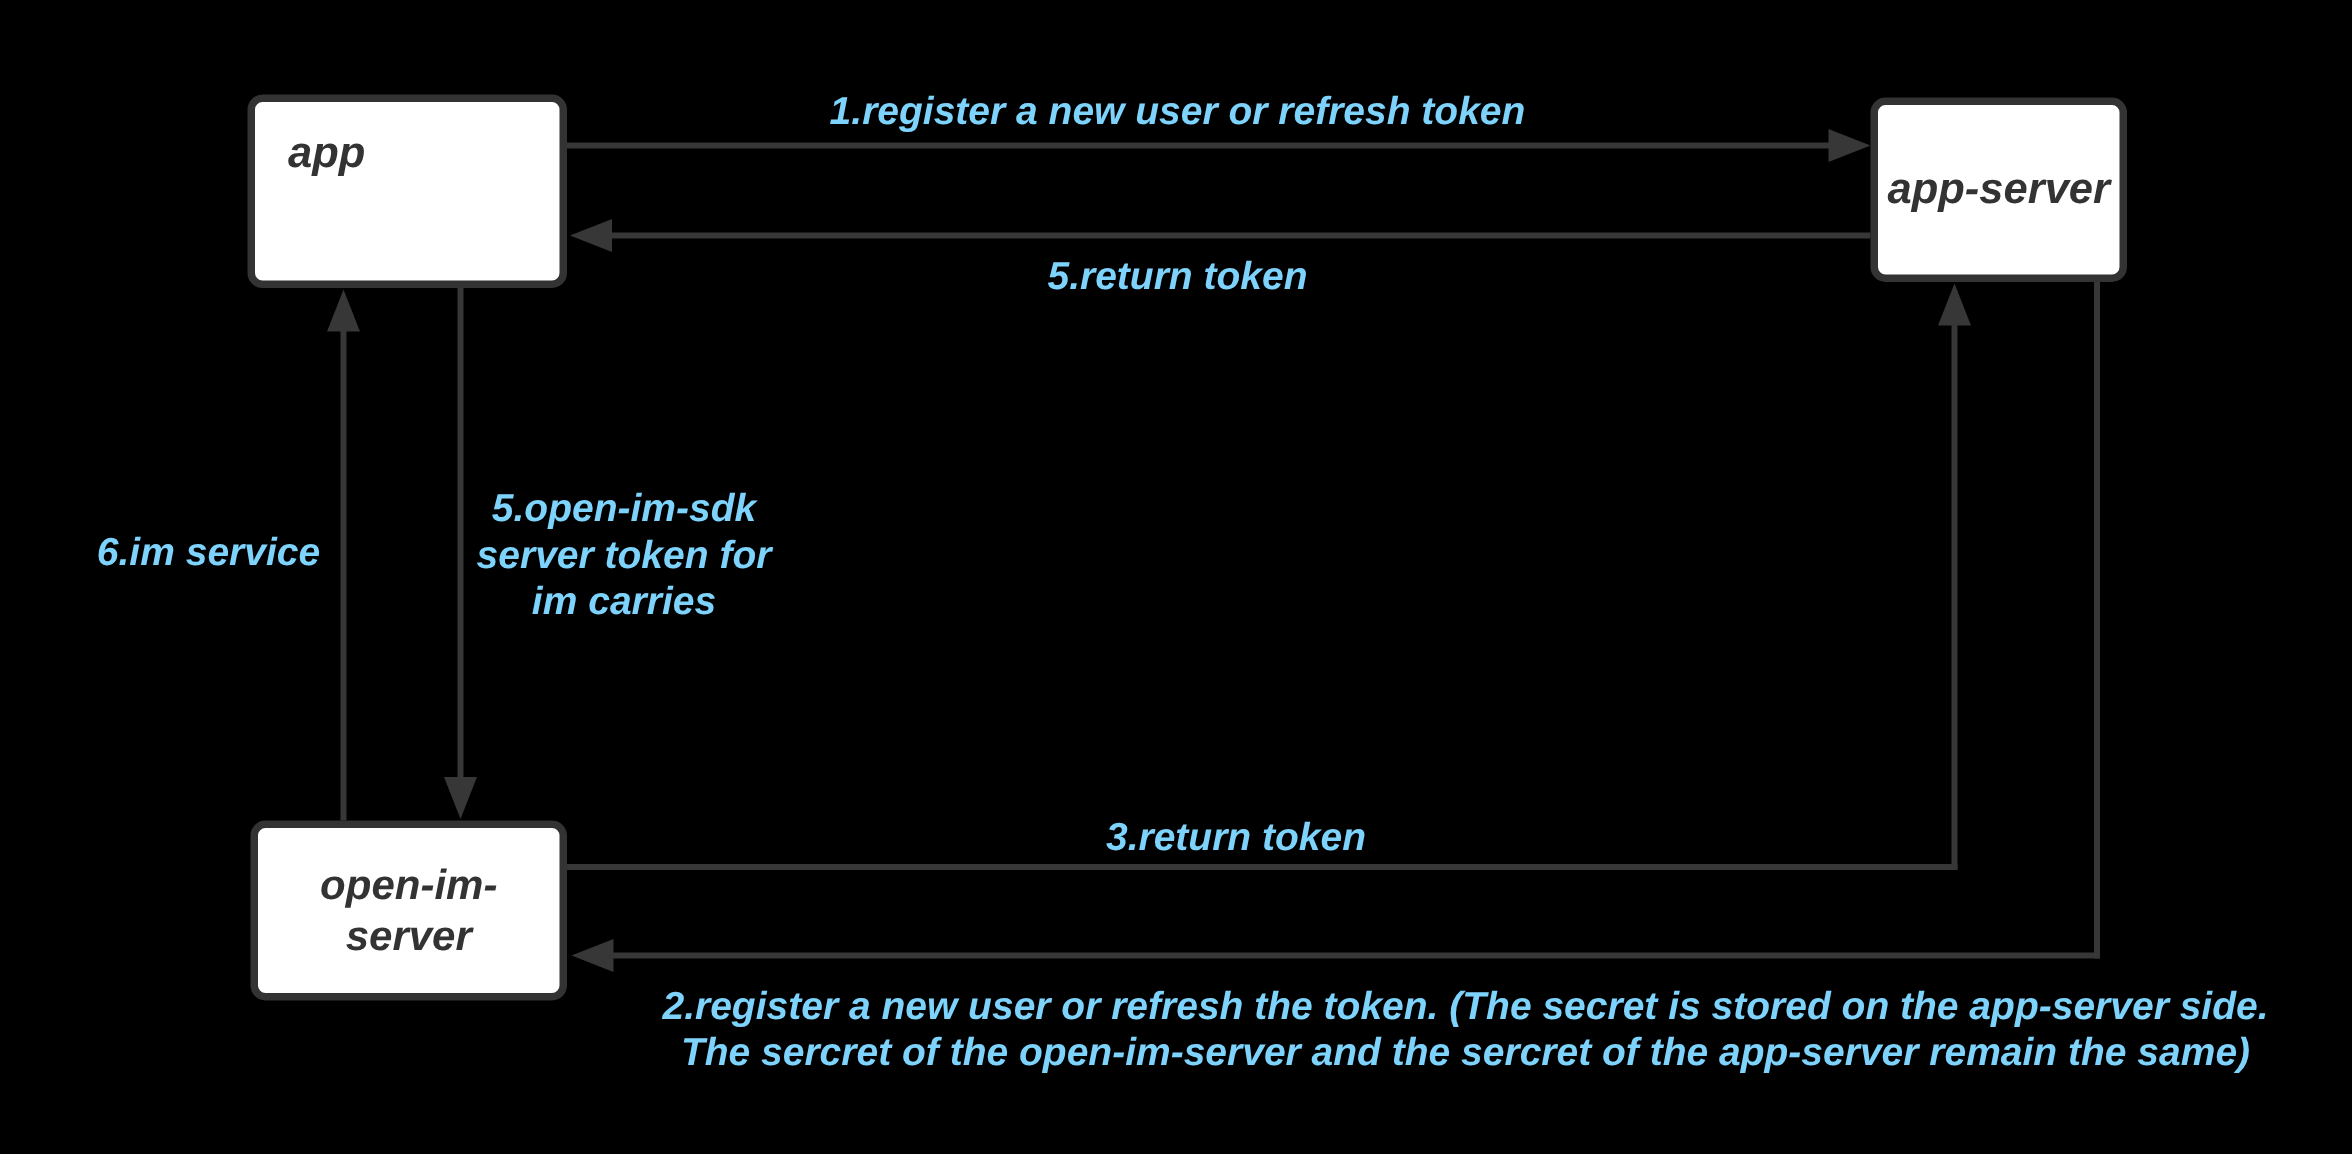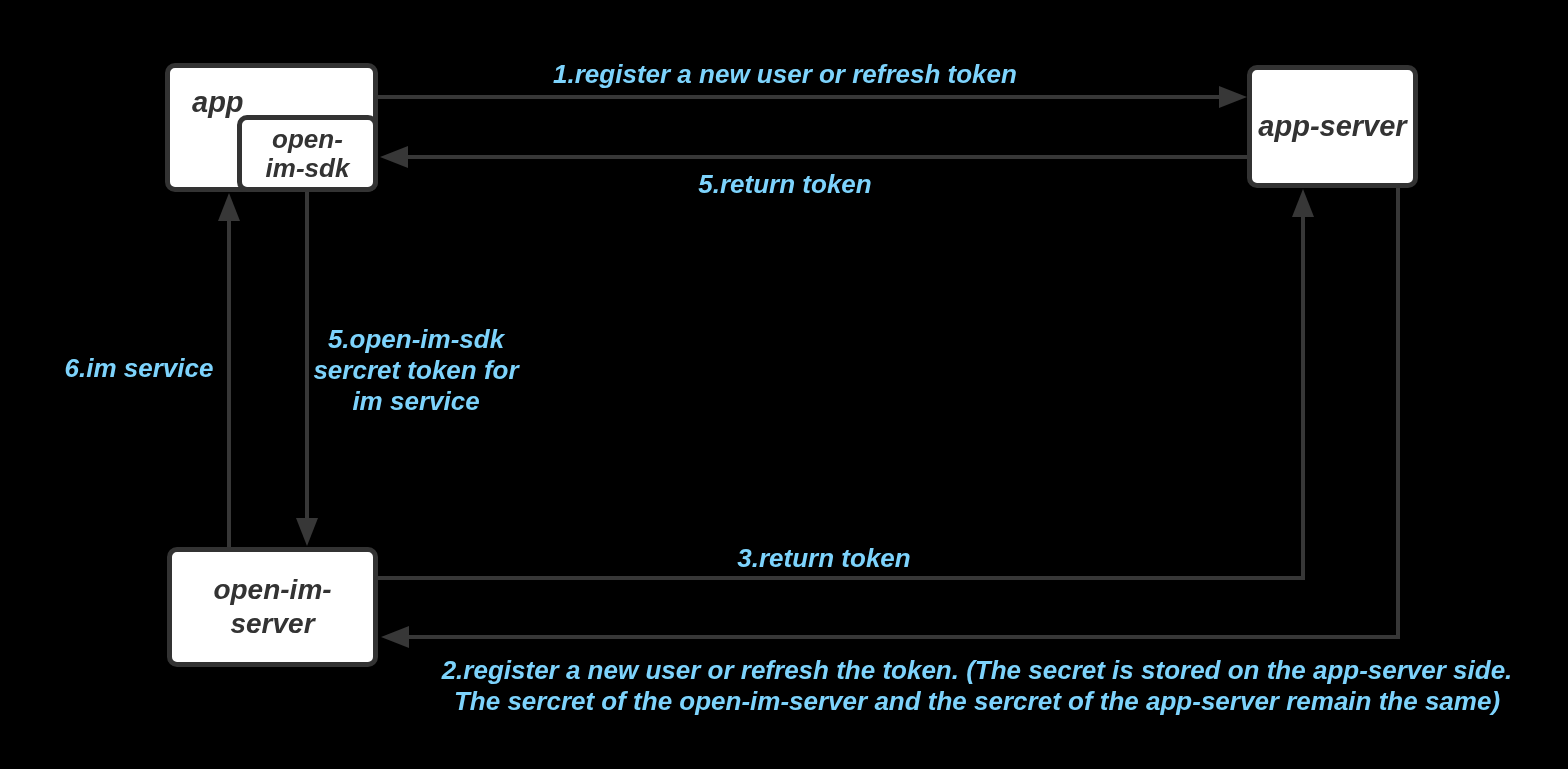--- a/index.html
+++ b/index.html
@@ -62,24 +62,20 @@
 </style>
 </head>
 <body>
 
 <div class="stage">
 
   <div class="node" id="node-app">
     <span class="bl">app</span>
   </div>
 
-  <div class="node" id="node-sdk">
-    <span class="bl">open-</span>
-    <span class="bl">im-sdk</span>
-  </div>
 
   <div class="node" id="node-app-server">
     <span class="bl">app-server</span>
   </div>
 
   <div class="node" id="node-oim-server">
     <span class="bl">open-im-</span>
     <span class="bl">server</span>
   </div>
 
@@ -92,22 +88,22 @@
   <div class="elabel" id="e4-label">5.return token</div>
 
   <div class="shaft-v" id="e6-shaft"></div>
   <div class="head up" id="e6-head"></div>
   <div class="elabel" id="e6-label">6.im service</div>
 
   <div class="shaft-v" id="e5-shaft"></div>
   <div class="head down" id="e5-head"></div>
   <div class="elabel" id="e5-label">
     <span class="ll">5.open-im-sdk</span>
-    <span class="ll">sercret token for</span>
-    <span class="ll">im service</span>
+    <span class="ll">server token for</span>
+    <span class="ll">im carries</span>
   </div>
 
   <div class="shaft-h" id="e3-shaft-h"></div>
   <div class="shaft-v" id="e3-shaft-v"></div>
   <div class="head up" id="e3-head"></div>
   <div class="elabel" id="e3-label">3.return token</div>
 
   <div class="shaft-v" id="e2-shaft-v"></div>
   <div class="shaft-h" id="e2-shaft-h"></div>
   <div class="head left" id="e2-head"></div>

